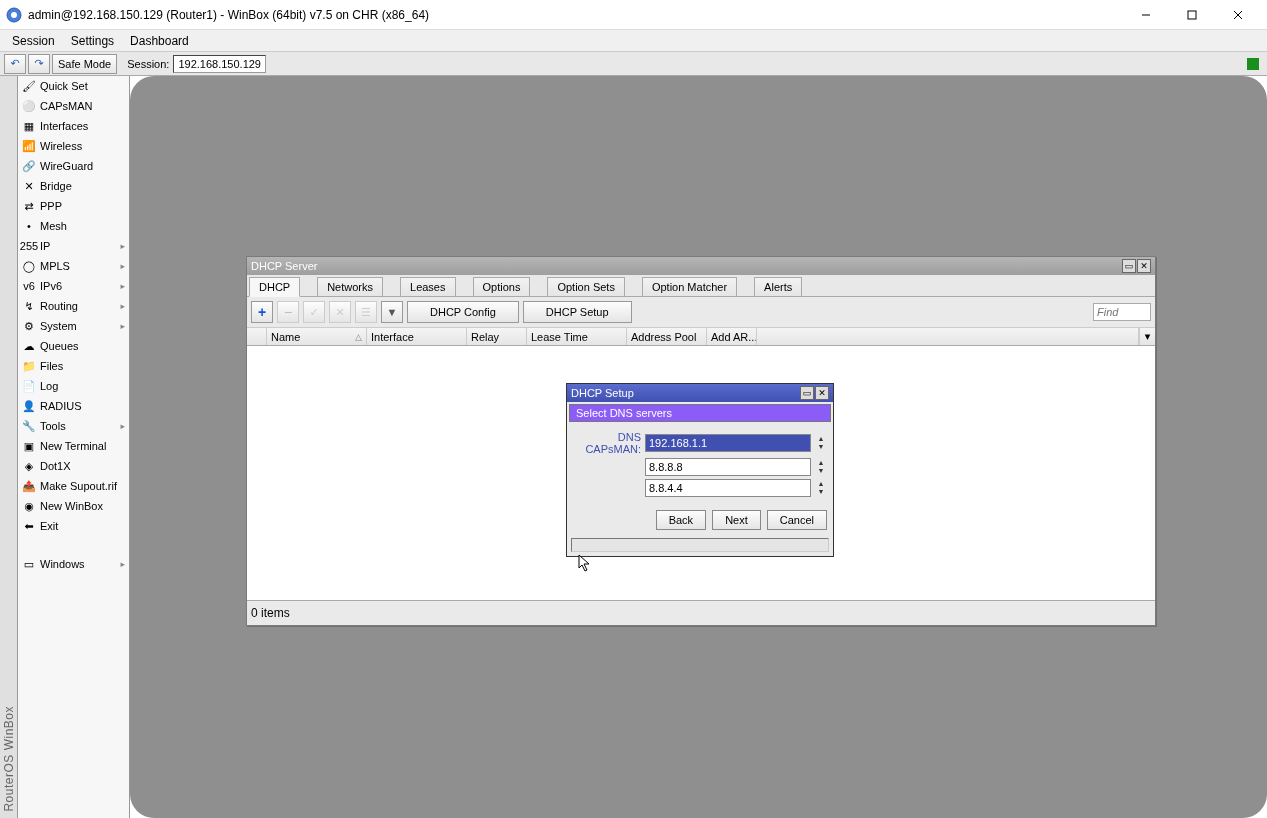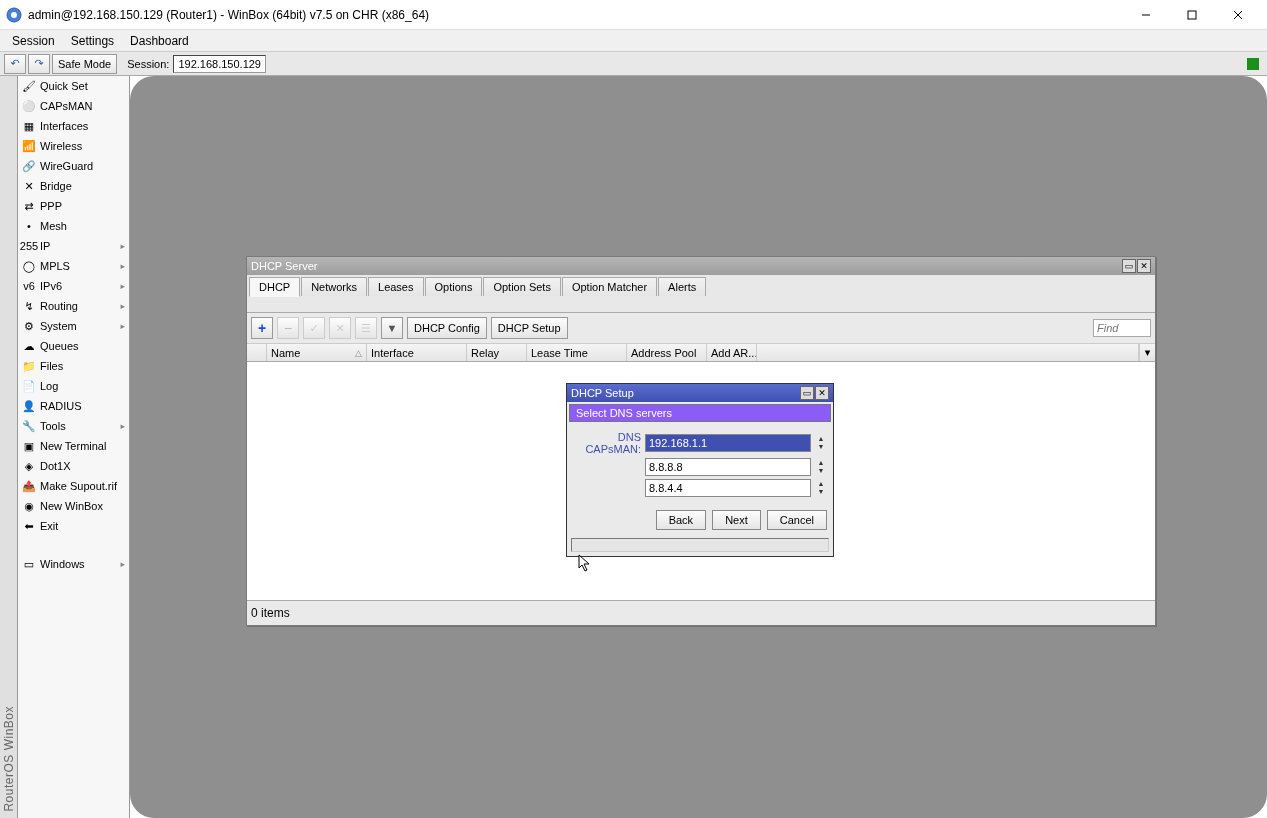--- a/index.html
+++ b/index.html
@@ -40,27 +40,27 @@
 .workspace { flex: 1; background: #8f8f8f; position: relative; border-radius: 24px; }
 
 
 .inner-window { position: absolute; border: 1px solid #7a7a7a; background: #eaeaea; box-shadow: 1px 1px 0 rgba(0,0,0,0.2);}
 .inner-titlebar { height: 18px; background: linear-gradient(#b5b5b5,#9e9e9e); color: #fff; display: flex; align-items: center; padding: 0 4px; font-size: 11px; }
 .inner-title-text { flex: 1; }
 .inner-title-btns { display: flex; gap: 1px; }
 .inner-title-btn { width: 14px; height: 14px; background: #ddd; border: 1px solid #666; display: flex; align-items: center; justify-content: center; font-size: 9px; cursor: pointer; color:#000;}
 
 
-.tabs { display: flex; background: #e8e8e8; border-bottom: 1px solid #aaa; padding: 2px 2px 16px 2px; gap: 0;}
+.tabs { display: flex; background: #e8e8e8; border-bottom: 1px solid #aaa; padding: 2px 2px 0 2px; gap: 16px;}
 .tab { padding: 3px 9px; border: 1px solid #aaa; border-bottom: none; background: linear-gradient(#f2f2f2,#e5e5e5); cursor: pointer; font-size: 11px; margin-right:1px;}
 .tab.active { background: #f7f7f7; border-bottom: 1px solid #f7f7f7; margin-bottom: -1px; }
 
 
 .win-toolbar { display: flex; align-items: center; padding: 4px; gap: 4px; background: #eaeaea; border-bottom: 1px solid #ccc;}
-.win-btn { height: 22px; min-width: 22px; border: 1px solid #999; background: linear-gradient(#fdfdfd,#e5e5e5); display: flex; align-items: center; justify-content: center; cursor: pointer; padding: 0 6px; font-size: 11px;}
+.win-btn { height: 22px; min-width: 22px; border: 1px solid #999; background: linear-gradient(#fdfdfd,#e5e5e5); display: flex; align-items: center; justify-content: center; cursor: pointer; padding: 0 22px; font-size: 11px;}
 .win-btn.icon-only { width: 22px; padding: 0;}
 .win-btn.disabled { color: #999; border-color:#ccc;}
 .find-box { margin-left: auto; border: 1px solid #aaa; background: #fff; height: 18px; width: 58px; padding: 0 3px; font-style: italic; color: #888; font-size:11px;}
 
 
 .table-header { display: flex; background: linear-gradient(#f5f5f5,#e5e5e5); border-bottom: 1px solid #aaa; height: 18px; }
 .th { border-right: 1px solid #ccc; padding: 2px 4px; font-size: 11px; display:flex; align-items:center; overflow: hidden; white-space: nowrap;}
 .th-drop { width: 16px; display:flex; align-items:center; justify-content:center; border-left:1px solid #ccc;}
 .table-body { background: #fff; flex:1;}
 

